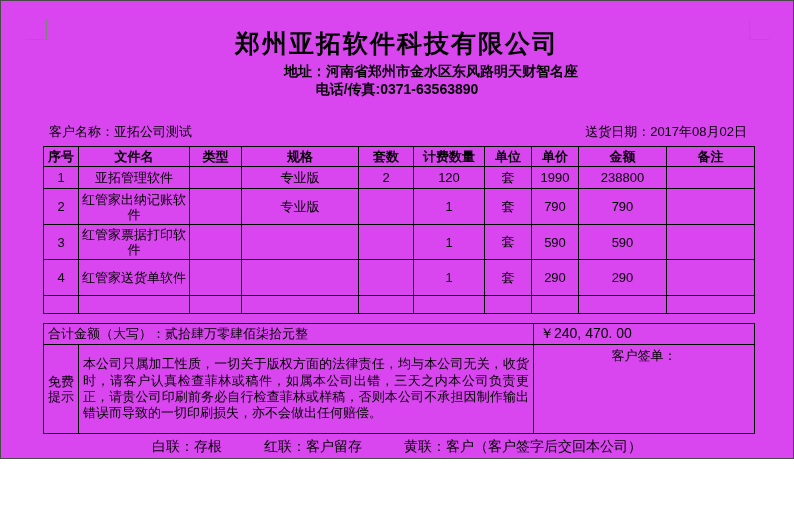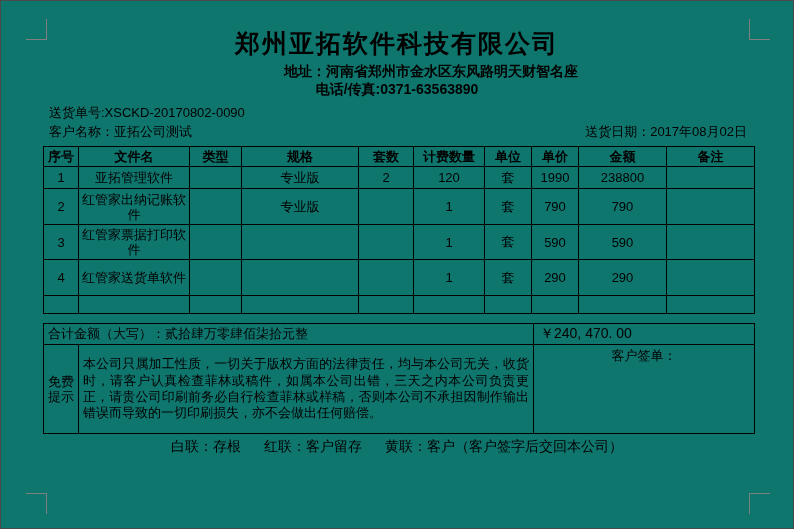--- a/index.html
+++ b/index.html
@@ -1,19 +1,19 @@
 <!DOCTYPE html>
 <html><head>
 <meta charset="utf-8">
 <style>
   html,body{margin:0;padding:0;background:#ffffff;}
   body{font-family:"Liberation Sans","DejaVu Sans",sans-serif;color:#000;}
   .page{
-    position:relative;width:794px;height:529px;box-sizing:border-box;
-    border:1px solid #4a4a4a;background:#0f766e;overflow:hidden;
+    position:relative;width:794px;height:459px;box-sizing:border-box;
+    border:1px solid #4a4a4a;background:#d946ef;overflow:hidden;
   }
   
   .mark{position:absolute;background:#7f7f7f;}
   .mk-tl-v{left:45px;top:18px;width:1px;height:21px;}
   .mk-tl-h{left:25px;top:38px;width:21px;height:1px;}
   .mk-tr-v{left:748px;top:18px;width:1px;height:21px;}
   .mk-tr-h{left:748px;top:38px;width:21px;height:1px;}
   .mk-bl-v{left:45px;top:492px;width:1px;height:21px;}
   .mk-bl-h{left:25px;top:492px;width:21px;height:1px;}
   .mk-br-v{left:748px;top:492px;width:1px;height:21px;}
@@ -45,41 +45,40 @@
   .summary-table{top:322px;width:711px;}
   .summary-table .ra{height:21px;}
   .summary-table .rb{height:89px;}
   .sum-words{text-align:left;padding:0 4px;}
   .sum-amount{text-align:left;padding:0 6px;font-size:14px;}
   .tip-label{line-height:15px;padding:0 1px;}
   .tip-text{text-align:justify;text-align-last:left;line-height:16.4px;padding:0 4px;font-size:13px;}
   .sign-cell{vertical-align:top;text-align:center;padding:2px 4px;}
 
   .footer-line{position:absolute;top:437px;left:0;width:100%;display:flex;
-    justify-content:center;gap:23px;font-size:14px;}
+    justify-content:center;gap:42px;font-size:14px;}
 </style>
 </head>
 <body>
 
 <div class="page">
 
   <div class="mark mk-tl-v"></div>
   <div class="mark mk-tl-h"></div>
   <div class="mark mk-tr-v"></div>
   <div class="mark mk-tr-h"></div>
   <div class="mark mk-bl-v"></div>
   <div class="mark mk-bl-h"></div>
   <div class="mark mk-br-v"></div>
   <div class="mark mk-br-h"></div>
 
   <div class="company-title">郑州亚拓软件科技有限公司</div>
   <div class="company-address">地址：河南省郑州市金水区东风路明天财智名座</div>
   <div class="company-phone">电话/传真:0371-63563890</div>
 
-  <div class="order-no">送货单号:XSCKD-20170802-0090</div>
   <div class="cust-row">
     <span>客户名称：亚拓公司测试</span>
     <span>送货日期：2017年08月02日</span>
   </div>
 
   <table class="items-table">
     <colgroup>
       <col style="width:35px">
         <col style="width:111px">
         <col style="width:52px">

